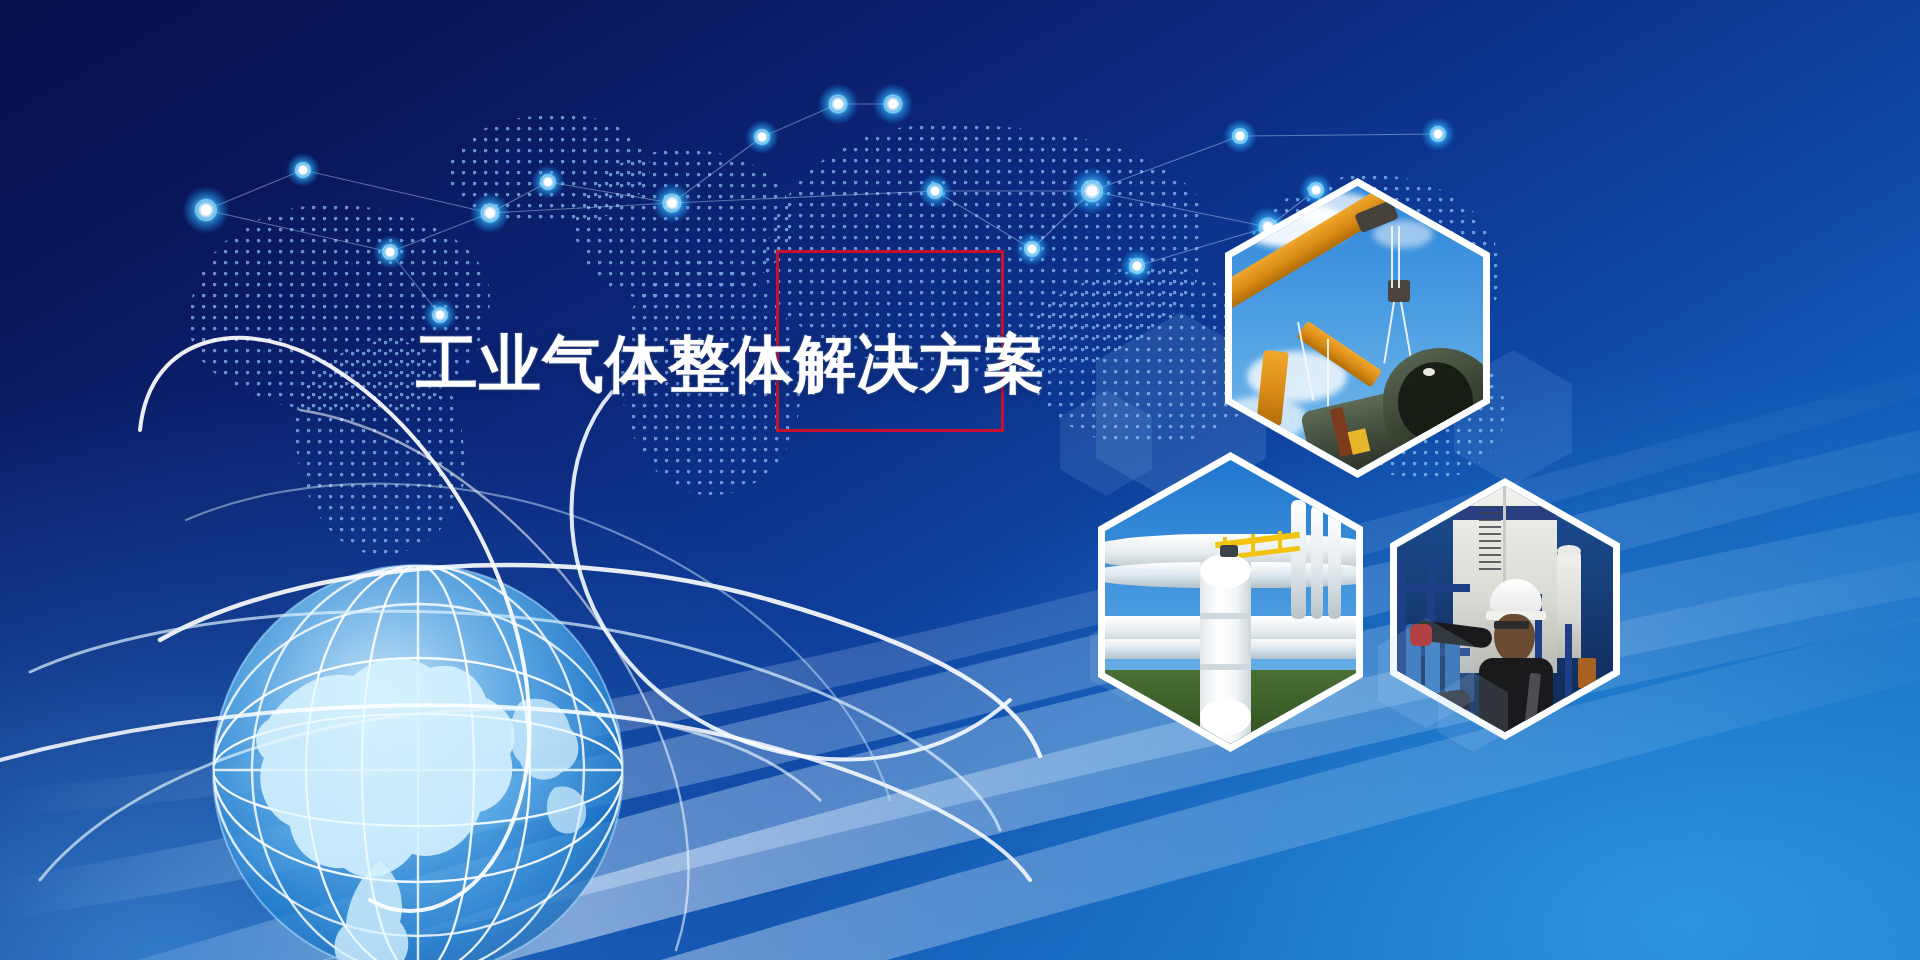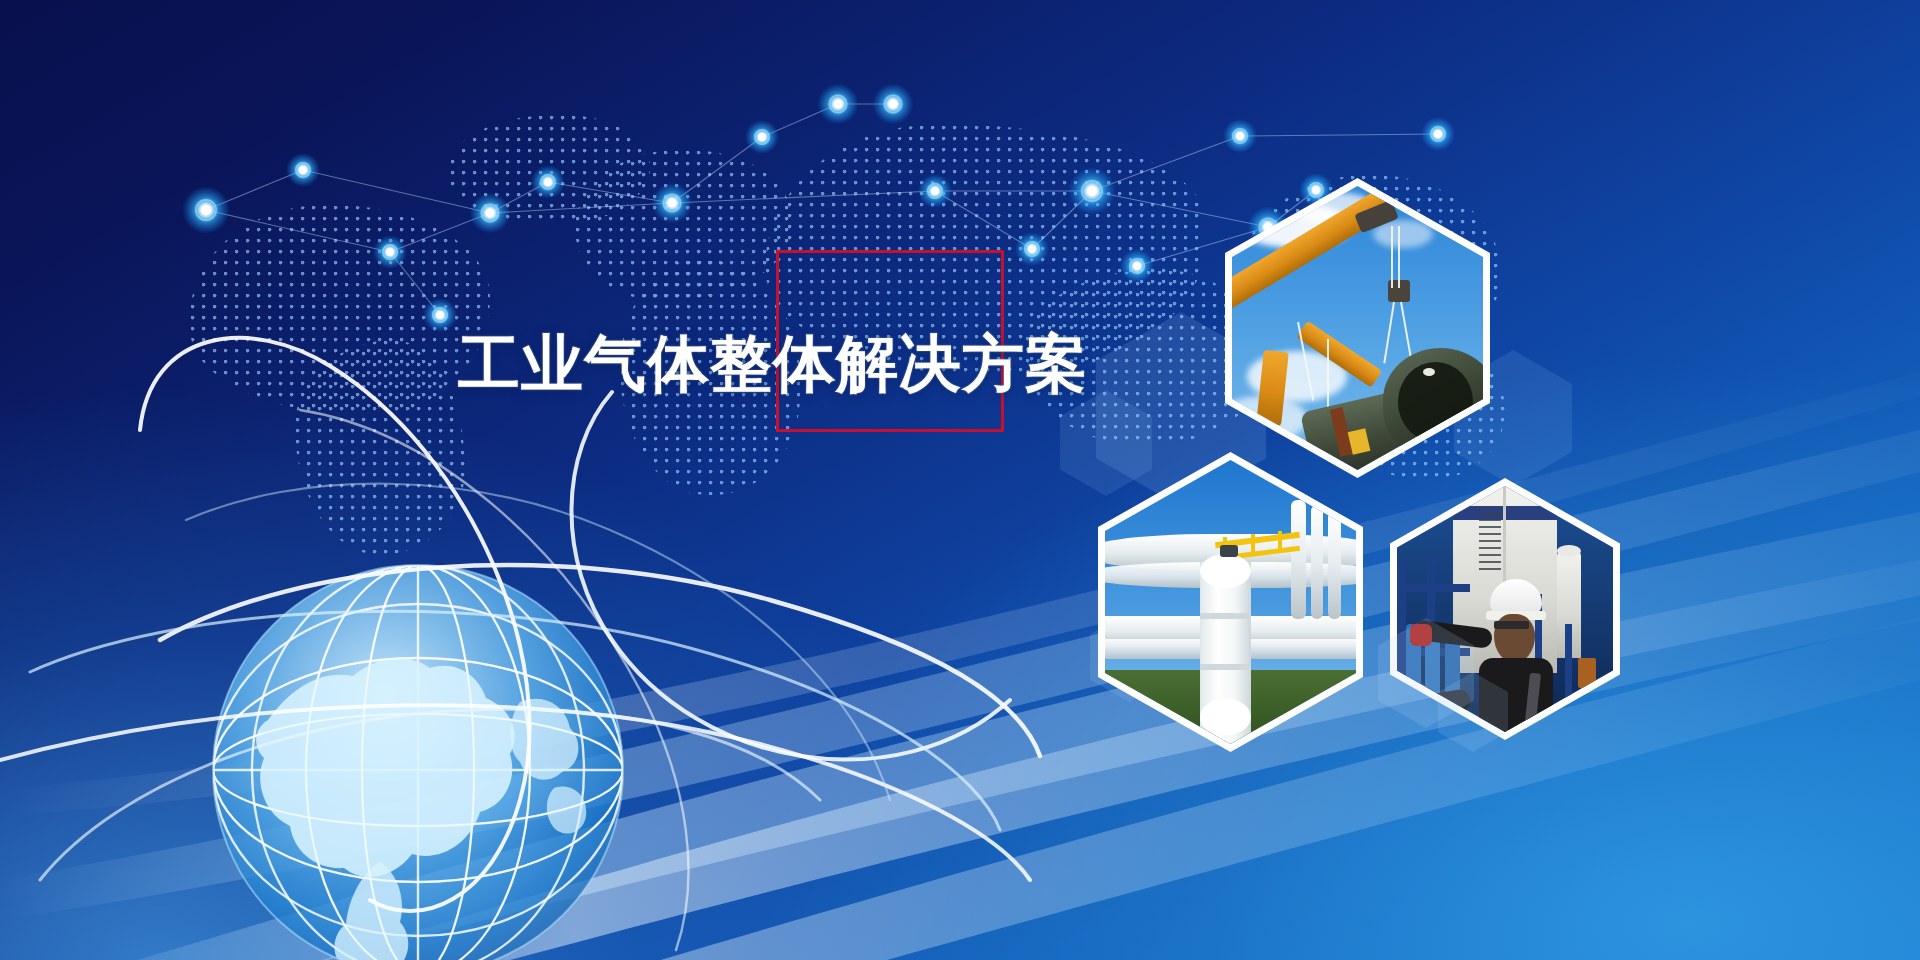--- a/index.html
+++ b/index.html
@@ -87,21 +87,20 @@
   .main-title{
     position:absolute;
     left:416px; top:322px;
     font-size:62px;
     font-weight:bold;
     letter-spacing:1px;
     color:#ffffff;
     white-space:nowrap;
     text-shadow:0 2px 10px rgba(0,30,90,.55), 0 0 2px rgba(255,255,255,.5);
     font-family:"DejaVu Sans","Liberation Sans",sans-serif;
-    margin-left:42px;
   }
 
   
   .photo-hex{
     position:absolute;
     background:#ffffff;
     clip-path:polygon(50% 0%,100% 25%,100% 75%,50% 100%,0% 75%,0% 25%);
     overflow:hidden;
   }
   .photo-hex .inner{

